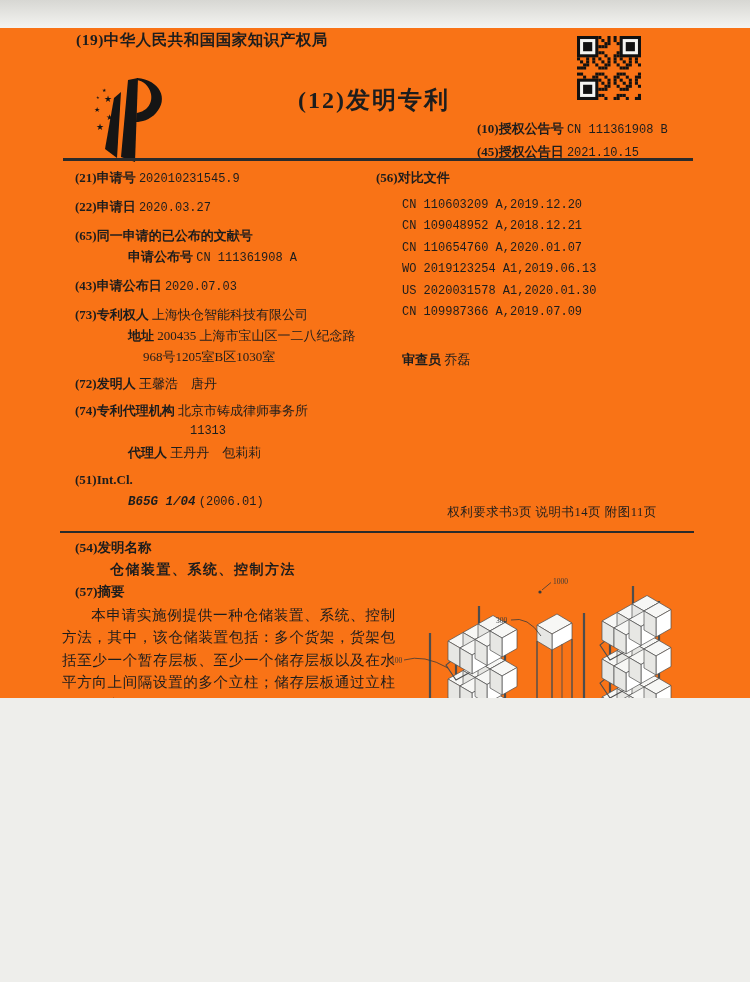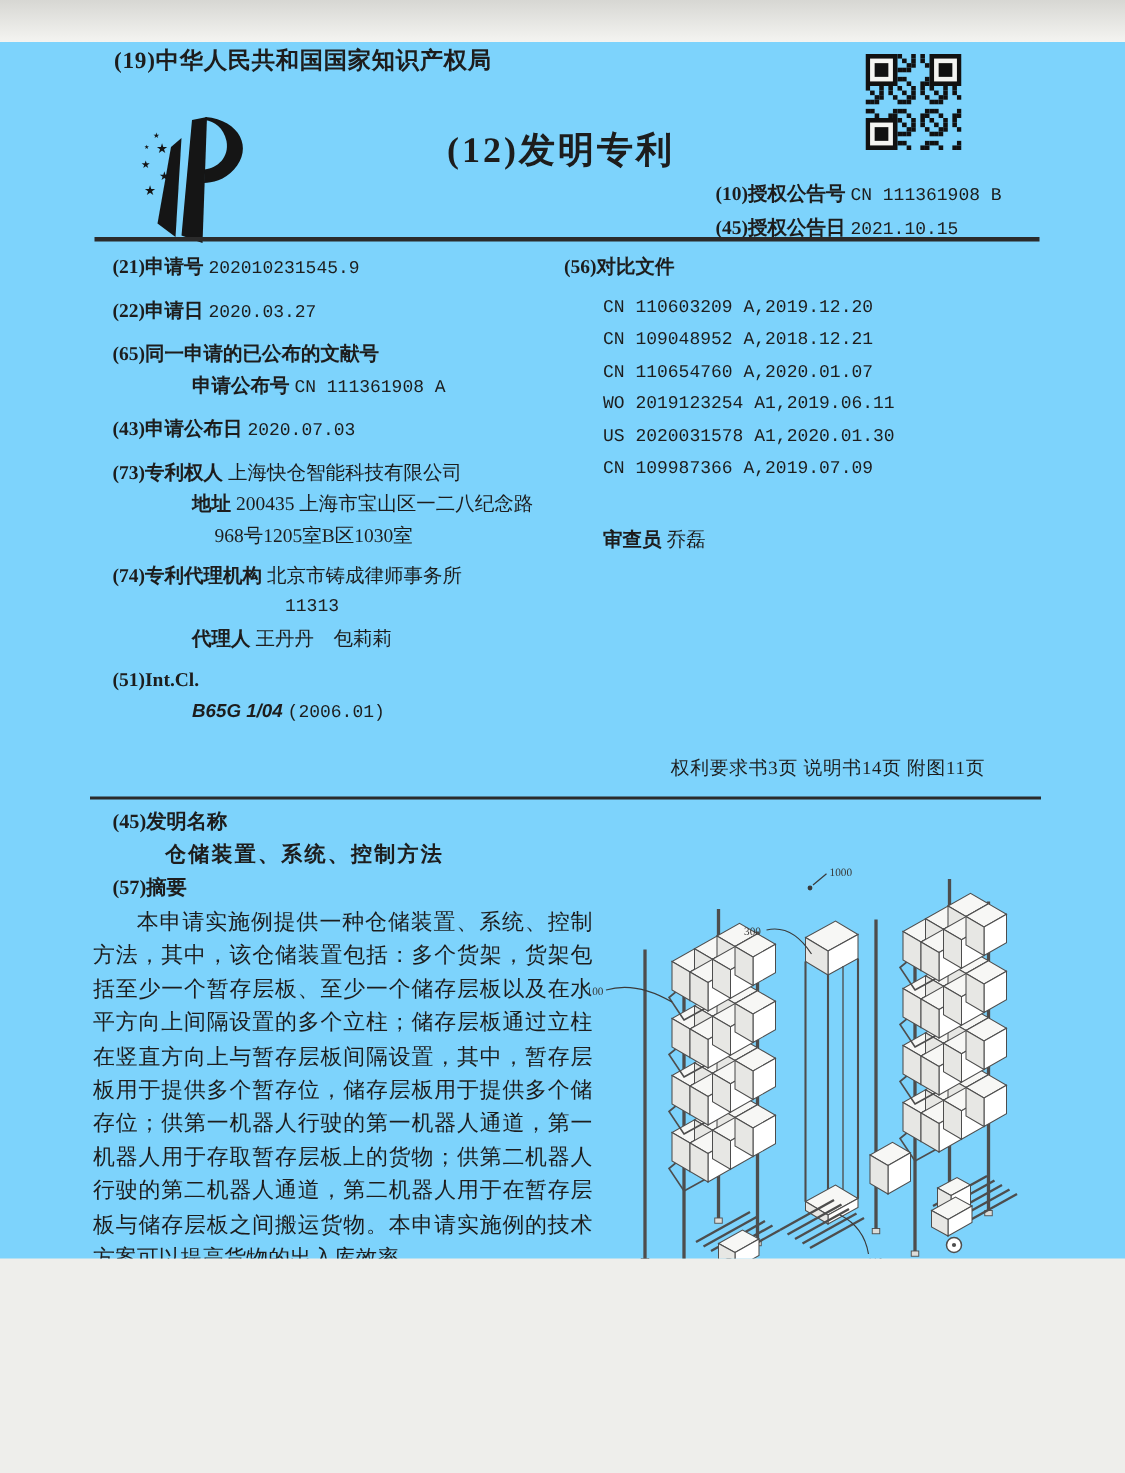--- a/index.html
+++ b/index.html
@@ -1,37 +1,37 @@
 <!DOCTYPE html>
 <html><head>
 <meta charset="utf-8">
 <style>
   html,body{margin:0;padding:0;}
   body{width:750px;height:982px;background:#eeeeeb;}
-  .page{position:relative;width:750px;height:839px;background:#7dd3fc;overflow:hidden;
+  .page{position:relative;width:750px;height:698px;background:#f97316;overflow:hidden;
         font-family:"Liberation Serif","DejaVu Serif",serif;color:#1d1d1d;}
   .scan-top{position:absolute;top:0;left:0;right:0;height:28px;
         background:linear-gradient(#d7d7d3,#f4f4f1);}
   .office{position:absolute;left:76px;top:30px;font-size:15.5px;font-weight:bold;letter-spacing:.5px;}
   .qr{position:absolute;left:577px;top:36px;width:64px;height:64px;}
   .logo{position:absolute;left:90px;top:72px;width:84px;height:92px;}
   .doctype{position:absolute;left:298px;top:84px;font-size:24px;font-weight:bold;letter-spacing:2px;}
   .pubblock{position:absolute;left:477px;top:118px;width:226px;font-size:13px;line-height:21px;}
   .pubrow .fl{font-weight:bold;}
   .mono{font-family:"Liberation Mono","DejaVu Sans Mono",monospace;font-size:12px;}
   .hr1{position:absolute;left:63px;top:158px;width:630px;height:2.5px;background:#2b2b2b;}
   .hr2{position:absolute;left:60px;top:531px;width:634px;height:2px;background:#2b2b2b;}
   .col-left{position:absolute;left:75px;top:167px;width:316px;font-size:13px;line-height:21px;}
   .col-right{position:absolute;left:376px;top:167px;width:302px;font-size:13px;line-height:21.5px;}
   .fld{margin-bottom:6px;}
   .fl{font-weight:bold;}
   .sub{margin-left:53px;}
   .sub2{margin-left:68px;}
   .sub3{margin-left:115px;}
-  .itcode{font-style:italic;font-weight:bold;font-family:Liberation Sans, sans-serif;font-size:12.5px;}
+  .itcode{font-style:italic;font-weight:bold;font-family:Liberation Mono, monospace;font-size:12.5px;}
   .cit{margin-left:26px;}
   .exam{margin-left:26px;margin-top:25px;}
   .pages{position:absolute;left:404px;top:504px;width:296px;font-size:12.5px;font-weight:400;
          text-align:center;letter-spacing:.5px;}
   .f54{position:absolute;left:75px;top:539px;font-size:13.5px;font-weight:bold;}
   .f54title{position:absolute;left:110px;top:561px;font-size:14px;font-weight:600;letter-spacing:1.5px;text-align:right;}
   .f57{position:absolute;left:75px;top:583px;font-size:13.5px;font-weight:bold;}
   .abs{position:absolute;left:62px;top:604px;width:333px;font-size:14.6px;line-height:22.4px;
        text-align:justify;text-indent:2em;font-weight:400;}
   .figure{position:absolute;left:390px;top:570px;width:345px;height:345px;}
@@ -209,53 +209,57 @@
       <span class="mono">2020.07.03</span>
     </div>
     <div class="fld">
       <div><span class="fl">(73)专利权人</span>
         <span>上海快仓智能科技有限公司</span></div>
       <div class="sub"><span class="fl">地址</span>
         <span>200435 上海市宝山区一二八纪念路</span></div>
       <div class="sub2"><span>968号1205室B区1030室</span></div>
     </div>
     <div class="fld">
+      <span class="fl">(72)发明人</span>
+      <span>王馨浩　唐丹</span>
+    </div>
+    <div class="fld">
       <div><span class="fl">(74)专利代理机构</span>
         <span>北京市铸成律师事务所</span></div>
       <div class="sub3 mono">11313</div>
       <div class="sub"><span class="fl">代理人</span>
         <span>王丹丹　包莉莉</span></div>
     </div>
     <div class="fld">
       <div><span class="fl">(51)Int.Cl.</span></div>
       <div class="sub"><span class="itcode">B65G 1/04</span>
         <span class="mono">(2006.01)</span></div>
     </div>
   </div>
 
   <div class="col-right">
     <div class="fld">
       <span class="fl">(56)对比文件</span>
     </div>
     <div class="cit mono">CN 110603209 A,2019.12.20</div>
     <div class="cit mono">CN 109048952 A,2018.12.21</div>
     <div class="cit mono">CN 110654760 A,2020.01.07</div>
-    <div class="cit mono">WO 2019123254 A1,2019.06.11</div>
+    <div class="cit mono">WO 2019123254 A1,2019.06.13</div>
     <div class="cit mono">US 2020031578 A1,2020.01.30</div>
     <div class="cit mono">CN 109987366 A,2019.07.09</div>
     <div class="exam">
       <span class="fl">审查员</span>
       <span>乔磊</span>
     </div>
   </div>
 
   <div class="pages">权利要求书3页  说明书14页  附图11页</div>
   <div class="hr2"></div>
 
-  <div class="f54">(45)发明名称</div>
+  <div class="f54">(54)发明名称</div>
   <div class="f54title">仓储装置、系统、控制方法</div>
   <div class="f57">(57)摘要</div>
   <div class="abs">本申请实施例提供一种仓储装置、系统、控制方法，其中，该仓储装置包括：多个货架，货架包括至少一个暂存层板、至少一个储存层板以及在水平方向上间隔设置的多个立柱；储存层板通过立柱在竖直方向上与暂存层板间隔设置，其中，暂存层板用于提供多个暂存位，储存层板用于提供多个储存位；供第一机器人行驶的第一机器人通道，第一机器人用于存取暂存层板上的货物；供第二机器人行驶的第二机器人通道，第二机器人用于在暂存层板与储存层板之间搬运货物。本申请实施例的技术方案可以提高货物的出入库效率。</div>
 
   <svg class="figure" viewBox="0 0 345 345">
     <g id="figgeo">
         <line x1="66" y1="78" x2="66" y2="286" stroke="#4d4d4d" stroke-width="2.2"></line>
         <rect x="63.5" y="284" width="5" height="3.5" fill="#dcdcd9" stroke="#4d4d4d" stroke-width="0.6"></rect>
         <line x1="115" y1="51" x2="115" y2="259" stroke="#4d4d4d" stroke-width="2.2"></line>
         <rect x="112.5" y="257" width="5" height="3.5" fill="#dcdcd9" stroke="#4d4d4d" stroke-width="0.6"></rect>

